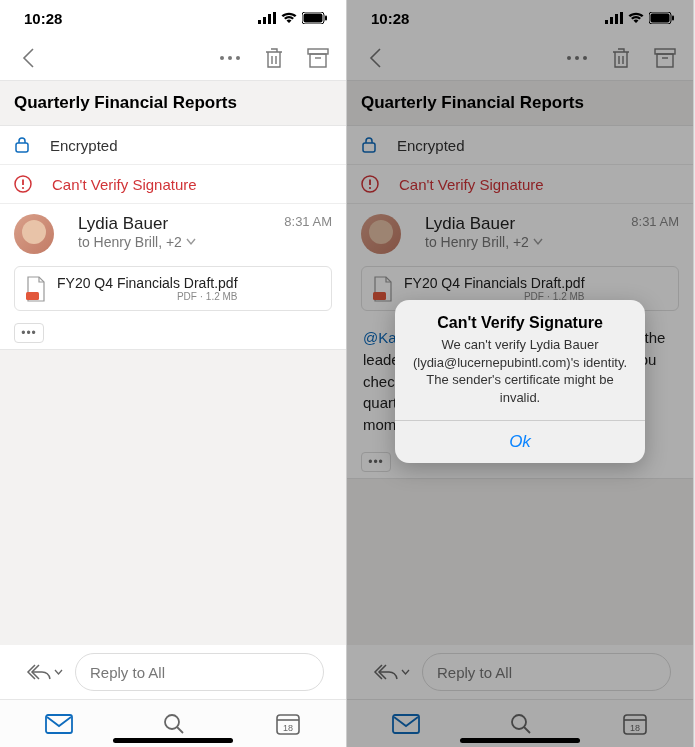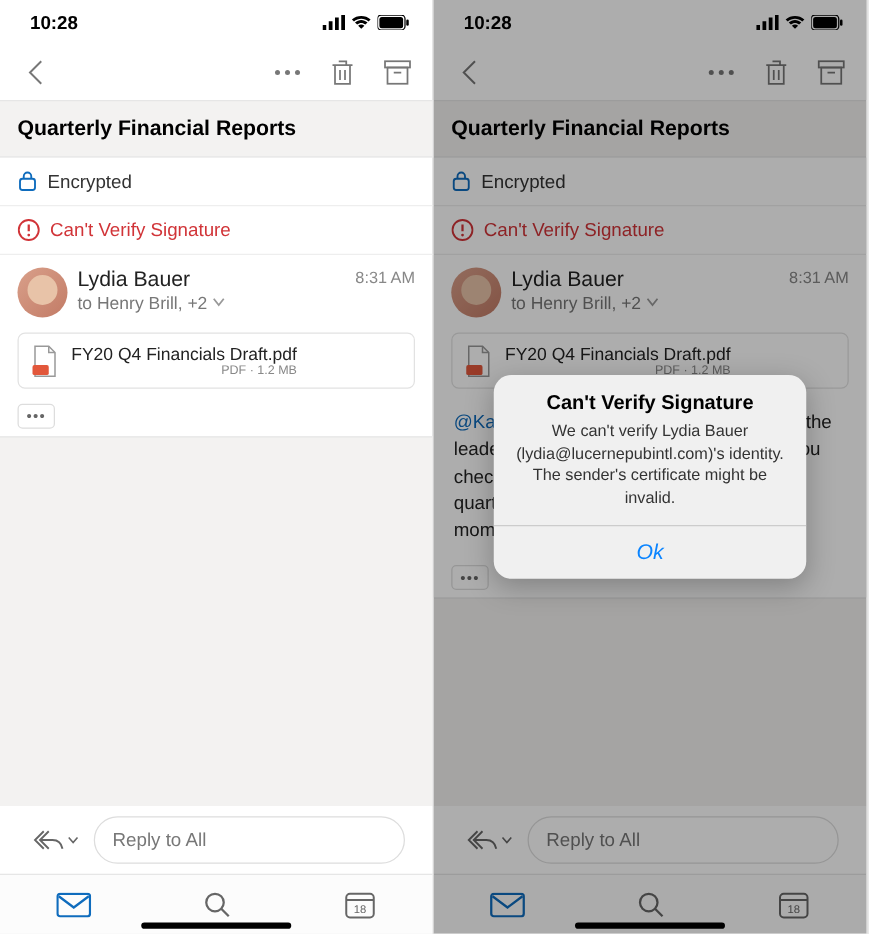--- a/index.html
+++ b/index.html
@@ -54,31 +54,31 @@
     background: #f3f2f1;
     padding: 12px 14px;
     font-weight: 700;
     font-size: 17px;
     border-top: 1px solid #e6e6e6;
     border-bottom: 1px solid #e6e6e6;
   }
   .info-row {
     display: flex;
     align-items: center;
-    gap: 8px;
+    gap: 20px;
     padding: 10px 14px;
     font-size: 15px;
     border-bottom: 1px solid #eee;
   }
   .info-row.encrypted { color: #333; }
   .info-row.warning { color: #d13438; }
   .sender-block {
     display: flex;
     padding: 10px 14px 6px 14px;
-    gap: 8px;
+    gap: 24px;
     align-items: flex-start;
   }
   .avatar {
     width: 40px; height: 40px; border-radius: 50%;
     background: linear-gradient(135deg,#d9a08a,#c27b66);
     flex-shrink: 0;
     position: relative;
     overflow: hidden;
   }
   .avatar::after{

